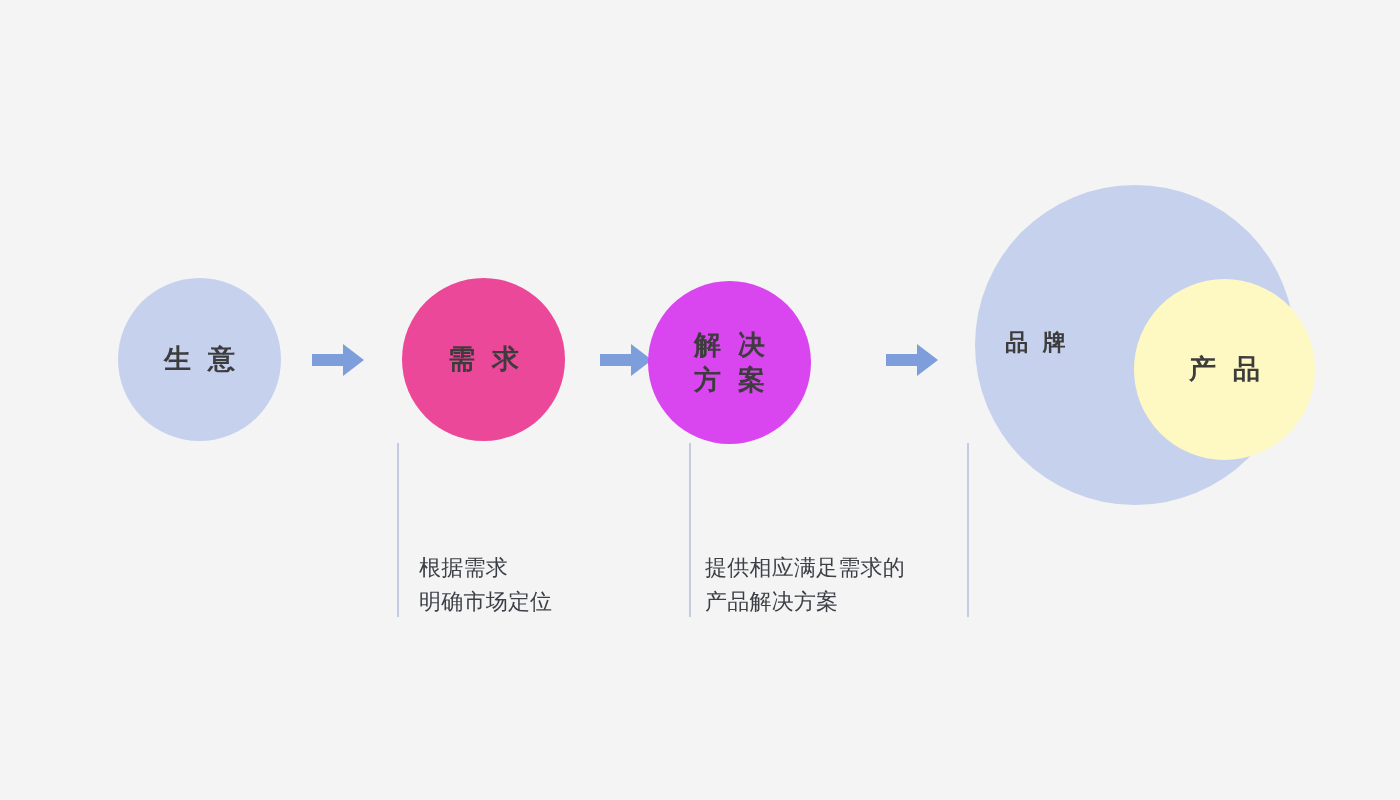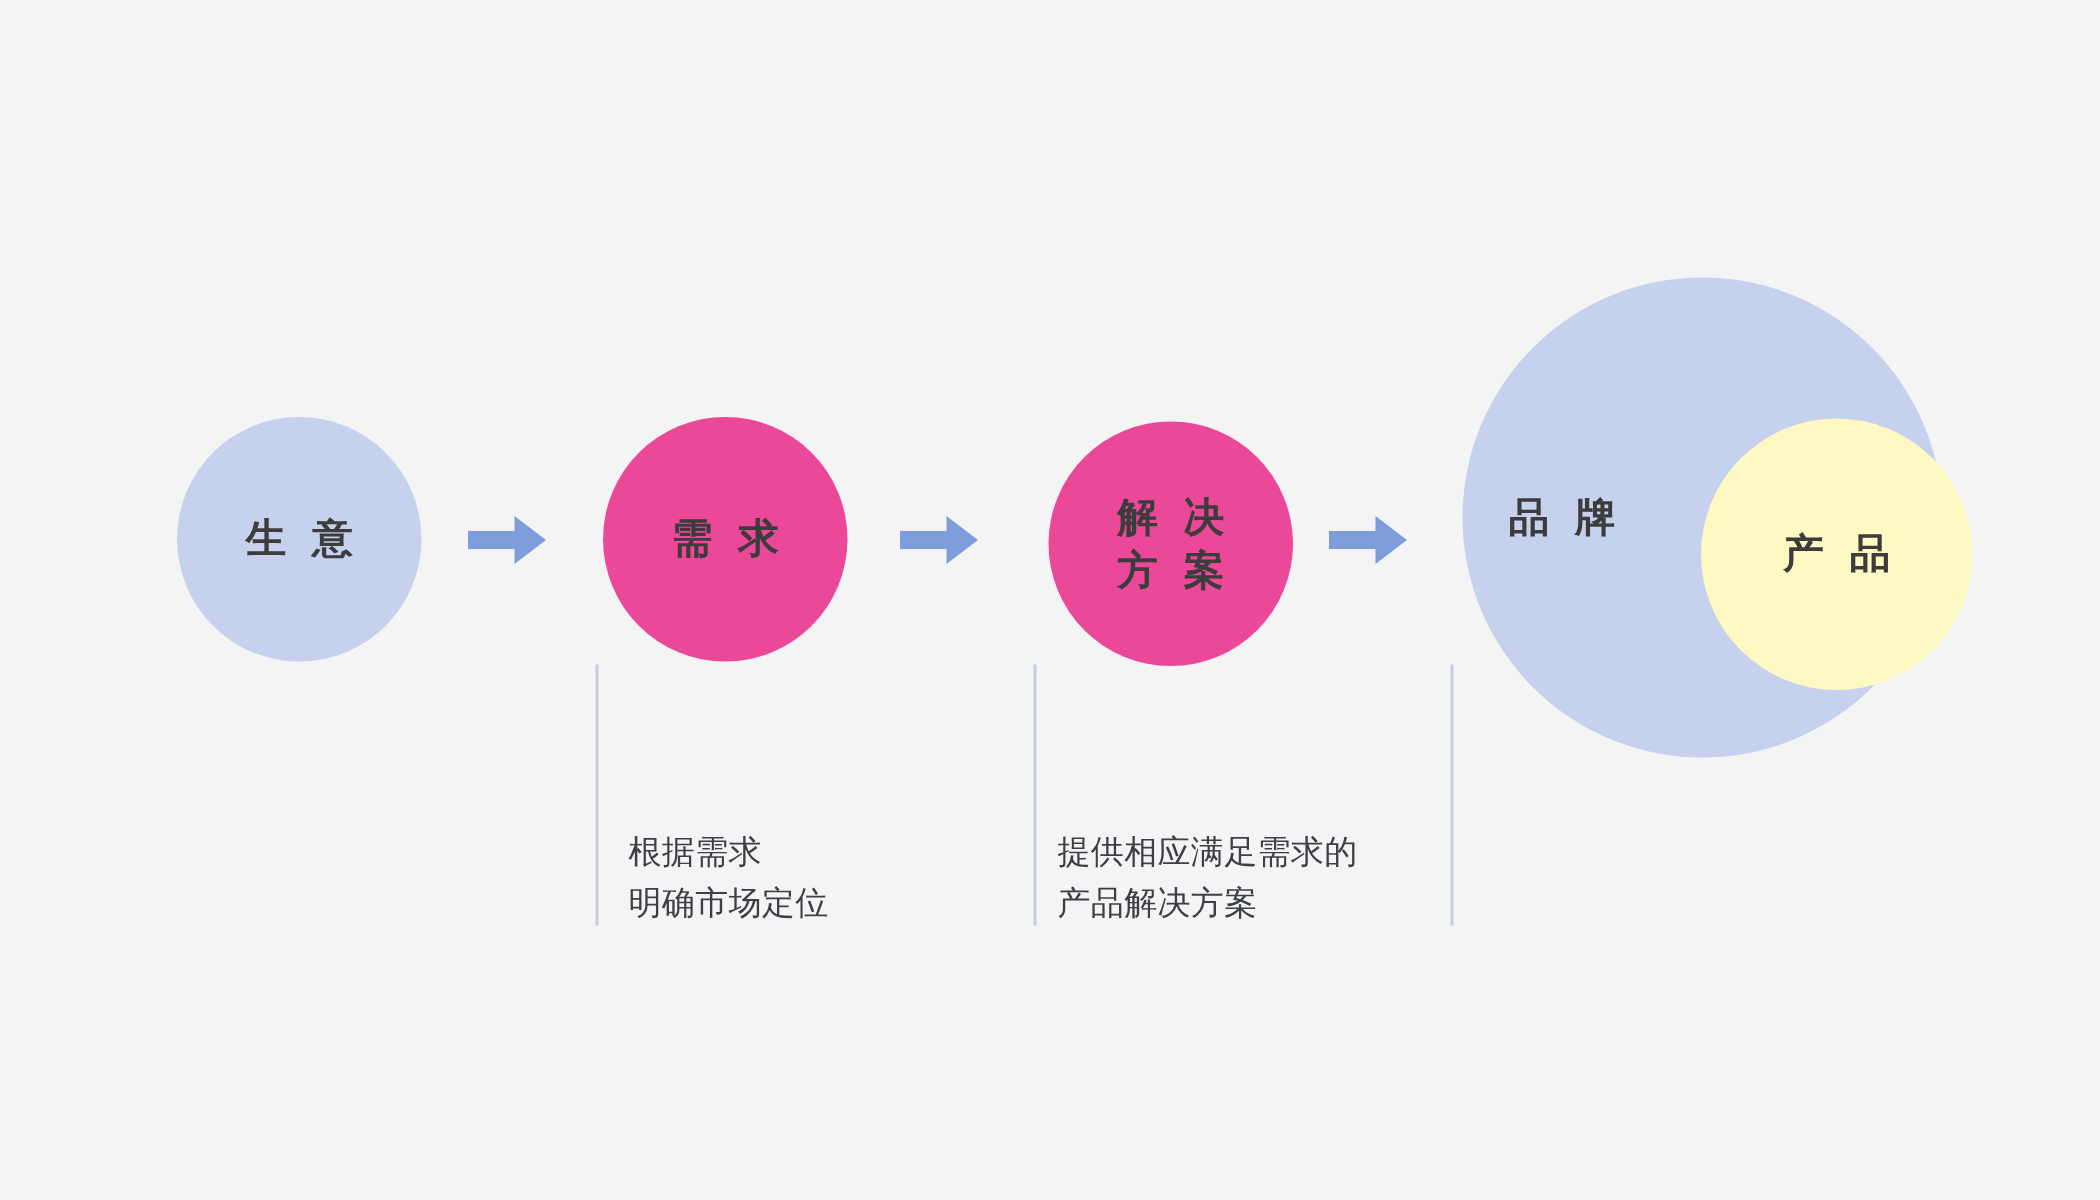--- a/index.html
+++ b/index.html
@@ -43,41 +43,41 @@
     left: 118px;  top: 278px;
     width: 163px; height: 163px;
     background: #c6d1ed;
   }
   .c-demand {
     left: 402px;  top: 278px;
     width: 163px; height: 163px;
     background: #ec4899;
   }
   .c-solution {
-    left: 699px;  top: 281px;
+    left: 648px;  top: 281px;
     width: 163px; height: 163px;
-    background: #ec4899;
+    background: #d946ef;
   }
   .c-brand {
     left: 975px;  top: 185px;
     width: 320px; height: 320px;
     background: #c6d1ed;
   }
   .c-product {
     left: 1134px; top: 279px;
     width: 181px; height: 181px;
     background: #fef9c3;
   }
 
   .c-business .circle-label,
   .c-demand  .circle-label,
   .c-solution .circle-label { font-size: 27px; }
 
   .c-brand .circle-label {
-    font-size: 27px;
+    font-size: 23px;
     position: absolute;
     left: 26px;
     top: 143px;
   }
   .c-product .circle-label { font-size: 27px; }
 
   
   .arrow {
     position: absolute;
     width: 52px;

